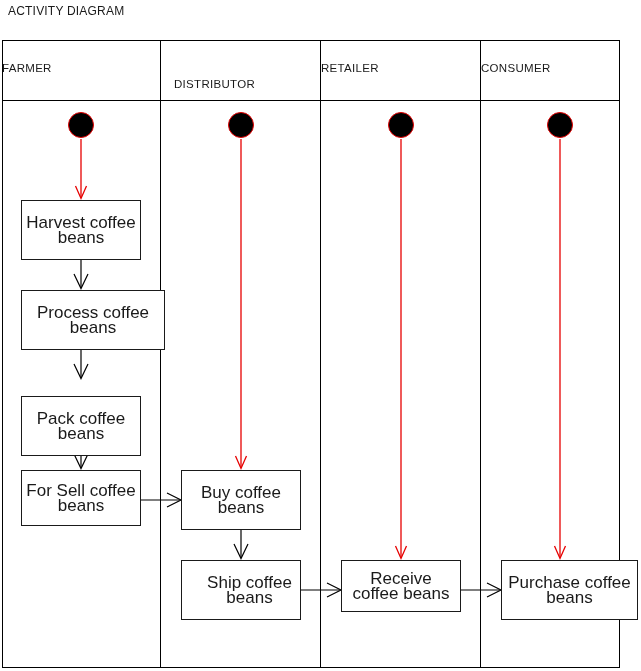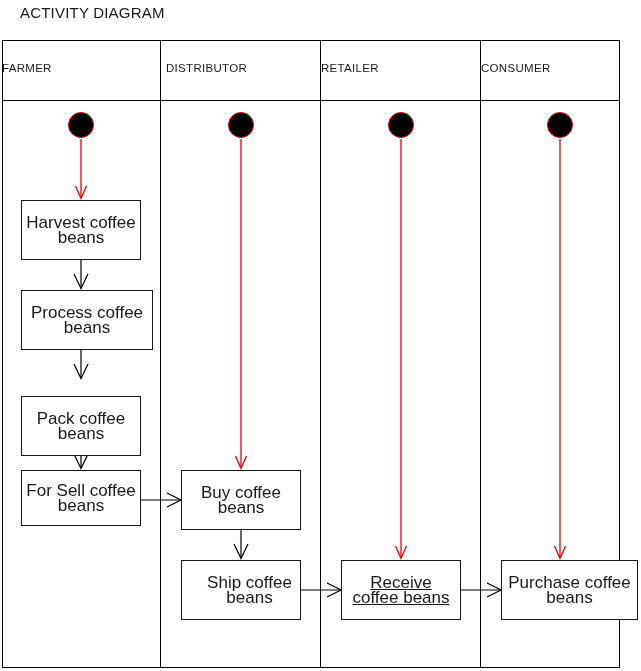--- a/index.html
+++ b/index.html
@@ -19,23 +19,23 @@
 
   #canvas {
     position: absolute;
     left: 0; top: 0;
     width: 641px;
     height: 671px;
   }
 
   .diagram-title {
     position: absolute;
-    left: 20px;
+    left: 8px;
     top: 4px;
-    font-size: 15px;
+    font-size: 12px;
     letter-spacing: 0.2px;
     color: #1a1a1a;
     white-space: nowrap;
     text-align: right;
   }
 
   
   .swimlane-frame {
     position: absolute;
     left: 2px;
@@ -70,21 +70,21 @@
     position: absolute;
     top: 62px;
     width: 160px;
     text-align: left;
     font-size: 11.5px;
     letter-spacing: 0.3px;
     color: #1a1a1a;
     white-space: nowrap;
   }
   .lane-title.l0 { left: 2px; }
-  .lane-title.l1 { left: 166px; }
+  .lane-title.l1 { left: 174px; margin-top: 16px; }
   .lane-title.l2 { left: 321px; }
   .lane-title.l3 { left: 481px; }
 
   
   .start-node {
     position: absolute;
     width: 26px;
     height: 26px;
     border-radius: 50%;
     background: #000000;
@@ -171,27 +171,27 @@
 
     <line x1="461" y1="590" x2="500" y2="590" stroke="#000000" stroke-width="1.2"></line>
     <polyline points="487,583 501,590 487,597" fill="none" stroke="#000000" stroke-width="1.2"></polyline>
 
     <line x1="560" y1="139" x2="560" y2="557" stroke="#e60000" stroke-width="1.3"></line>
     <polyline points="554.5,546 560,558.5 565.5,546" fill="none" stroke="#e60000" stroke-width="1.3"></polyline>
   </svg>
 
   <div class="activity-box" style="left:21px; top:200px; width:120px; height:60px;">Harvest coffee beans</div>
 
-  <div class="activity-box" style="left:21px; top:290px; width:132px; height:60px;">Process coffee beans</div>
+  <div class="activity-box" style="left:21px; top:290px; width:144px; height:60px;">Process coffee beans</div>
 
   <div class="activity-box" style="left:21px; top:396px; width:120px; height:60px;">Pack coffee beans</div>
 
   <div class="activity-box" style="left:21px; top:470px; width:120px; height:56px;">For Sell coffee beans</div>
 
   <div class="activity-box" style="left:181px; top:470px; width:120px; height:60px;">Buy coffee beans</div>
 
   <div class="activity-box" style="left:181px; top:560px; width:120px; height:60px;padding-left:21px;">Ship coffee beans</div>
 
-  <div class="activity-box" style="left:341px; top:560px; width:120px; height:60px;text-decoration:underline;">Receive coffee beans</div>
+  <div class="activity-box" style="left:341px; top:560px; width:120px; height:52px;">Receive coffee beans</div>
 
   <div class="activity-box" style="left:501px; top:560px; width:137px; height:60px;">Purchase coffee beans</div>
 
 </div>
 
 </body></html>

